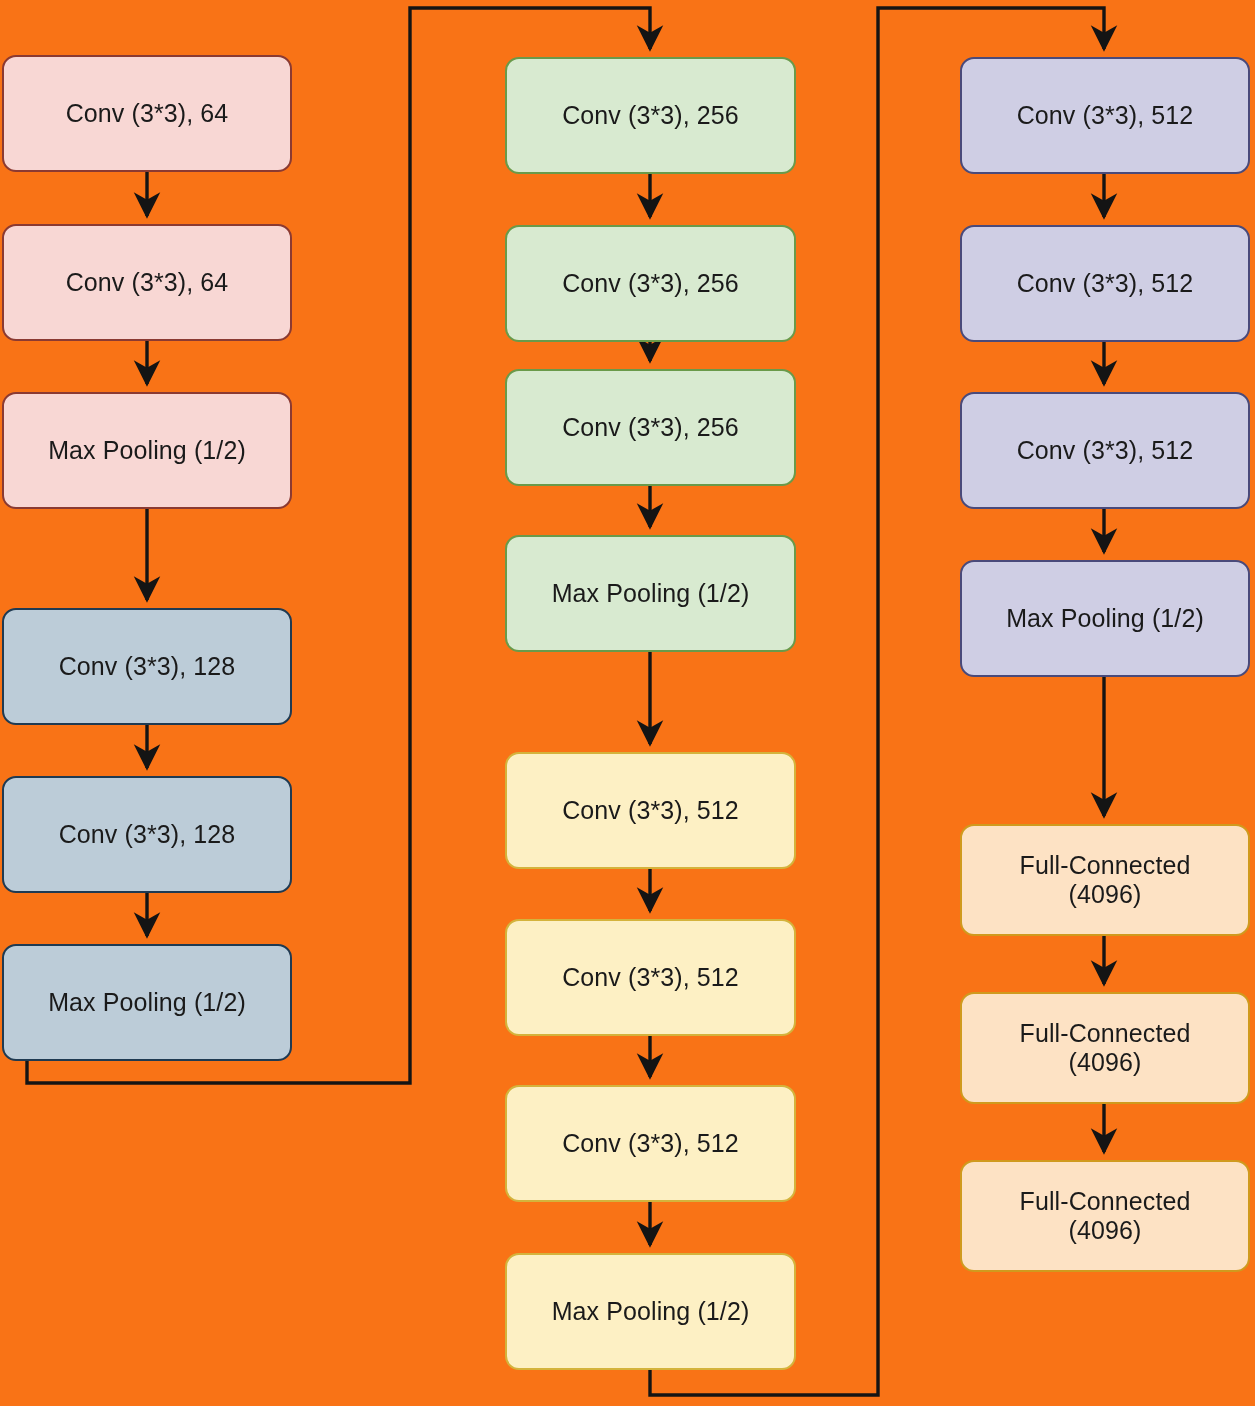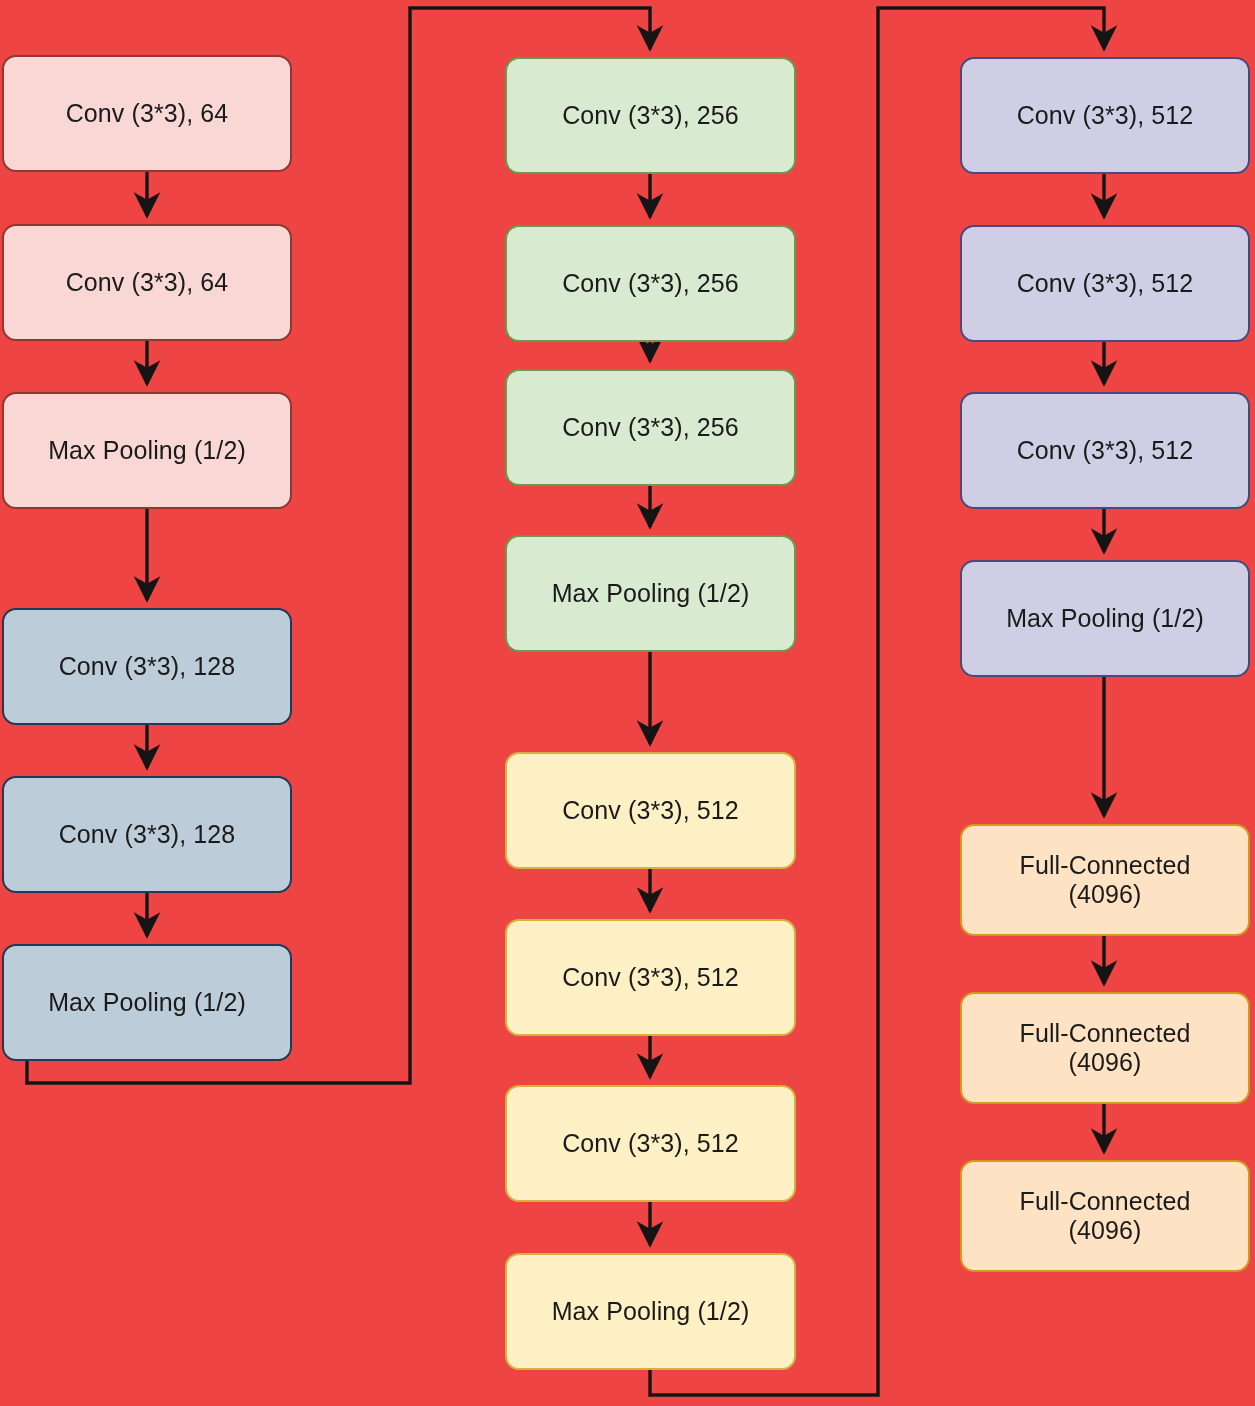--- a/index.html
+++ b/index.html
@@ -8,21 +8,21 @@
     padding: 0;
     background: #ffffff;
   }
   body {
     font-family: "Liberation Sans", sans-serif;
   }
   #canvas {
     position: relative;
     width: 1255px;
     height: 1406px;
-    background: #ef4444;
+    background: #f97316;
     overflow: hidden;
   }
   .node {
     position: absolute;
     box-sizing: border-box;
     border-radius: 14px;
     border-width: 2px;
     border-style: solid;
     display: flex;
     align-items: center;

